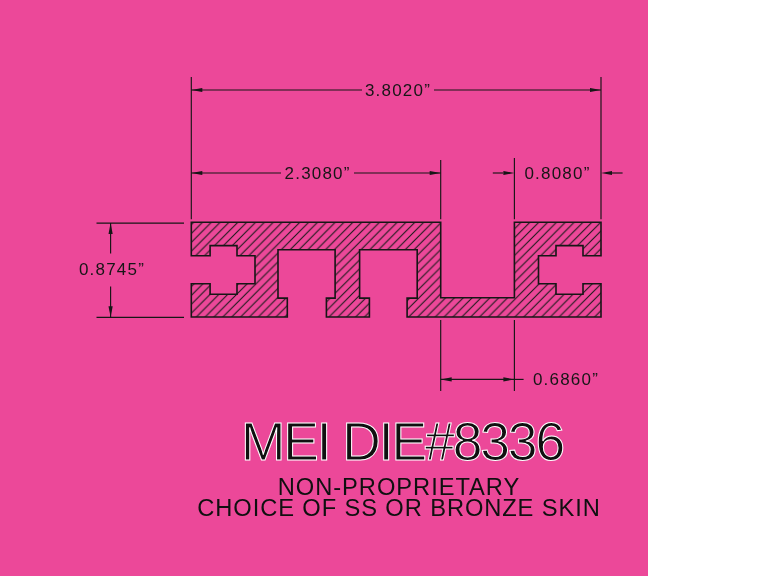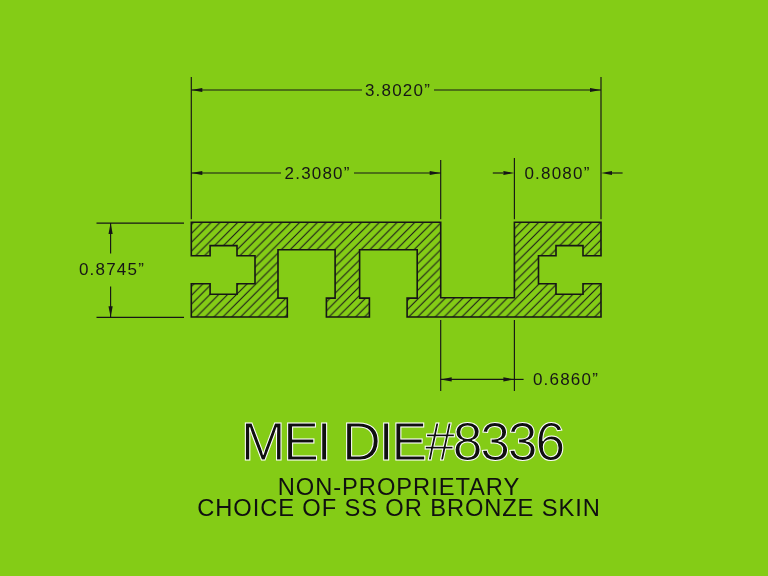--- a/index.html
+++ b/index.html
@@ -1,16 +1,16 @@
 <!DOCTYPE html>
 <html><head>
 <meta charset="utf-8">
 <style>
   html,body{margin:0;padding:0;background:#ffffff;}
-  .page{position:relative;width:768px;height:576px;background:#84cc16;overflow:hidden;
+  .page{position:relative;width:648px;height:576px;background:#ec4899;overflow:hidden;
         font-family:"Liberation Sans", sans-serif;}
   svg{position:absolute;left:0;top:0;}
   .dim{font-family:"Liberation Sans", sans-serif;font-size:17px;fill:#161616;letter-spacing:1.2px;}
 </style>
 </head>
 <body>
 <div class="page">
 <svg width="768" height="576" viewBox="0 0 768 576">
   <defs>
 

